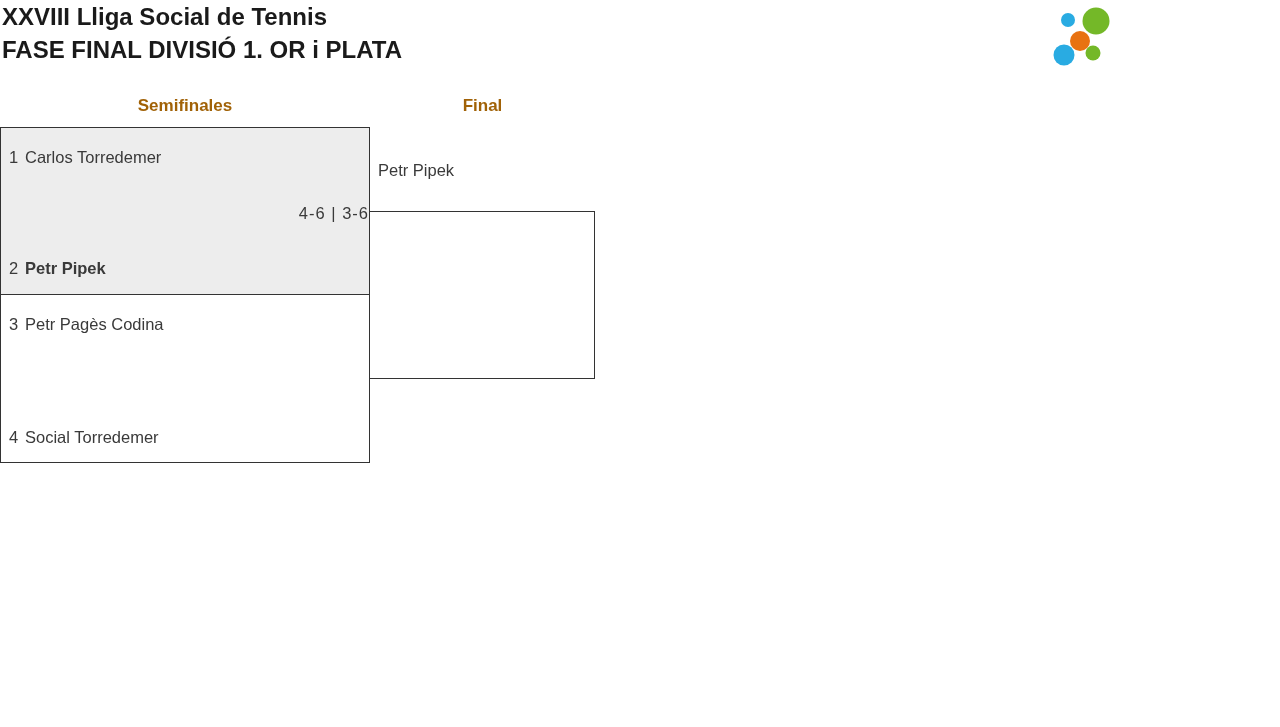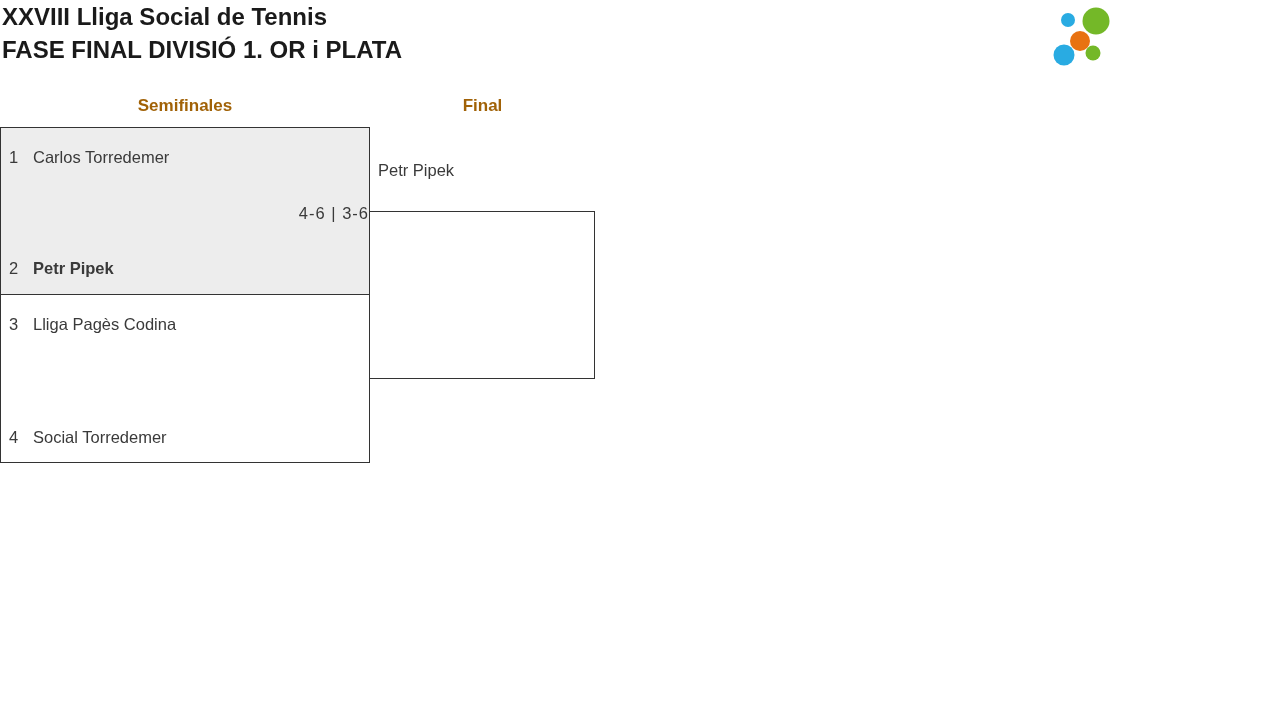--- a/index.html
+++ b/index.html
@@ -76,21 +76,21 @@
     color: #3a3a3a;
     font-size: 16.5px;
     line-height: 19px;
     white-space: nowrap;
   }
   .player-row .seed {
     display: inline-block;
     min-width: 16px;
     font-weight: 400;
   }
-  .player-row .pname { font-weight: 400; margin-left: 8px; }
+  .player-row .pname { font-weight: 400; }
   .player-row .pname.winner { font-weight: 700; }
 
   .row-top { top: 20px; }
   .row-bottom { top: 131px; }
   .m2 .row-top { top: 20px; }
   .m2 .row-bottom { top: 133px; }
 
   .match-score {
     position: absolute;
     left: 0;
@@ -140,21 +140,21 @@
     <div class="match-score">4-6 | 3-6</div>
     <div class="player-row row-bottom">
       <span class="seed">2</span>
       <span class="pname winner">Petr Pipek</span>
     </div>
   </div>
 
   <div class="abs match-box m2">
     <div class="player-row row-top">
       <span class="seed">3</span>
-      <span class="pname">Lliga Pagès Codina</span>
+      <span class="pname">Petr Pagès Codina</span>
     </div>
     <div class="match-score"></div>
     <div class="player-row row-bottom">
       <span class="seed">4</span>
       <span class="pname">Social Torredemer</span>
     </div>
   </div>
 
   <div class="abs match-box final-box"></div>
 

